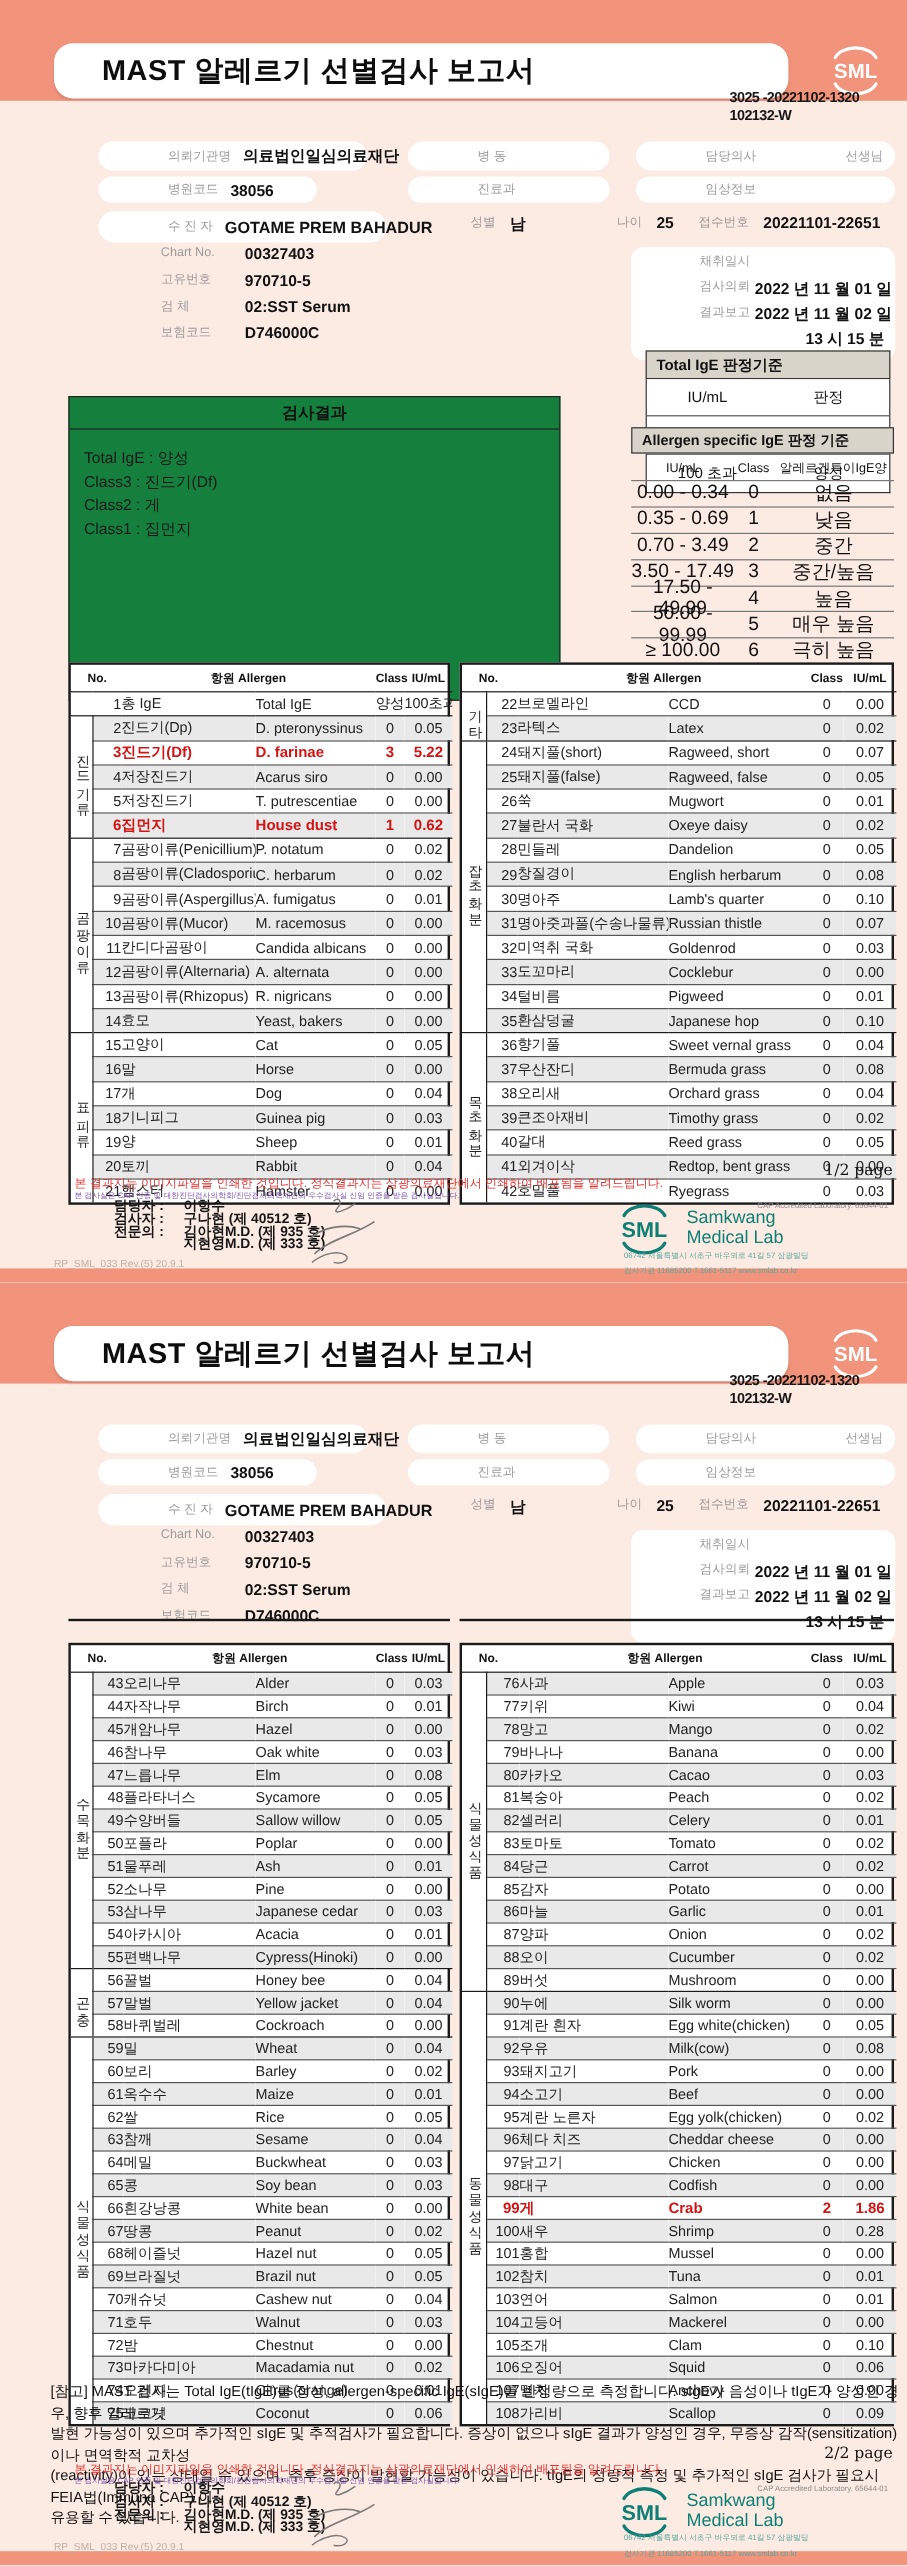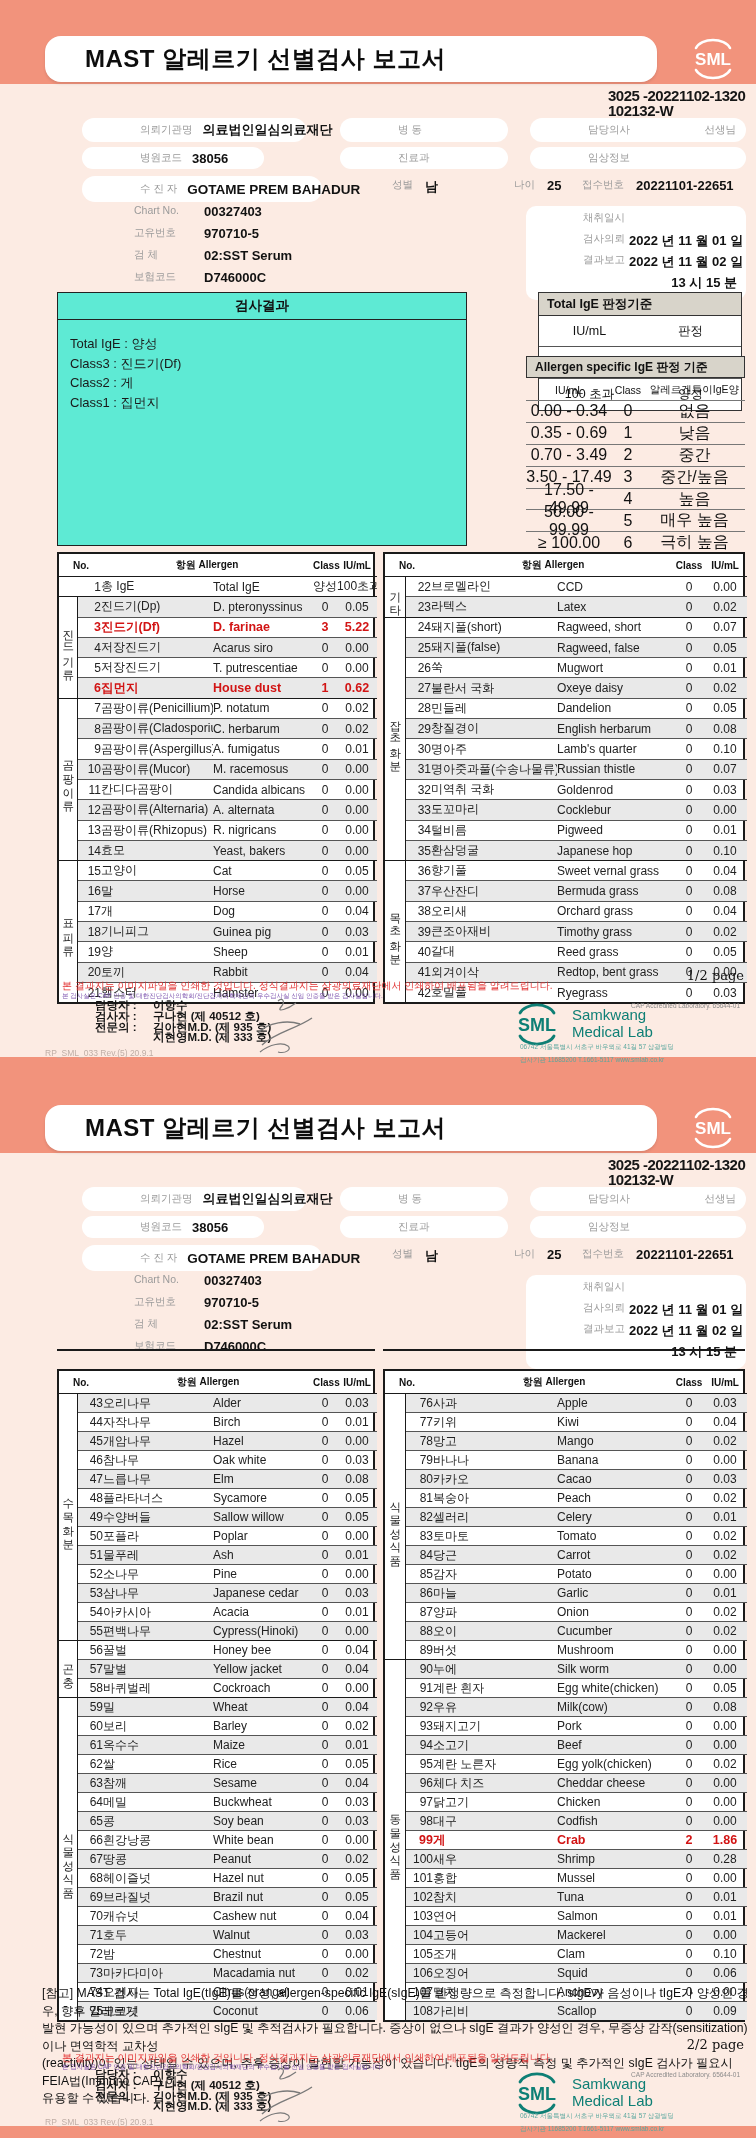--- a/index.html
+++ b/index.html
@@ -6,30 +6,30 @@
   body{width:756px;font-family:"Liberation Sans","DejaVu Sans",sans-serif;color:#111;}
   .page{position:relative;width:756px;height:1069px;background:#fcebe3;overflow:hidden;}
   .band{position:absolute;left:0;right:0;background:#f2937c;}
   .band.top{top:0;height:84px;}
   .band.bot{bottom:0;height:12px;}
   .abs{position:absolute;}
   .title-card{left:45px;top:36px;width:612px;height:46px;background:#fff;border-radius:16px;
     box-shadow:0 2px 3px rgba(0,0,0,.10);display:flex;align-items:center;padding-left:40px;box-sizing:border-box;}
   .title-card h1{margin:0;font-size:24px;letter-spacing:.5px;color:#0d0d0d;}
   .sml-top{right:16px;top:36px;}
-  .serial{left:608px;top:88px;width:146px;font-weight:bold;font-size:15px;line-height:15px;letter-spacing:-.5px;color:#161616;}
+  .serial{left:608px;top:74px;width:146px;font-weight:bold;font-size:12px;line-height:15px;letter-spacing:-.5px;color:#161616;}
   .pill{background:#fff;border-radius:13px;display:flex;align-items:center;padding:0 10px;box-sizing:border-box;height:24px;}
   .lbl{color:#9b9b9b;font-size:10.5px;margin-right:10px;white-space:nowrap;margin-left:48px;}
   .val{color:#111;font-weight:bold;font-size:13px;white-space:nowrap;}
   .crow{display:flex;height:22px;}
   .w66{width:66px;margin-right:4px;}
   .w56{width:56px;margin-right:4px;}
   .datebox{background:#fff;border-radius:10px;padding:5px 9px;box-sizing:border-box;}
   .datebox .crow{height:21px;}
-  .sumbox{background:#5eead4;border:1.5px solid #222;box-sizing:border-box;}
+  .sumbox{background:#15803d;border:1.5px solid #222;box-sizing:border-box;margin-top:38px;}
   .sumbox .shead{height:26px;border-bottom:1.5px solid #222;display:flex;align-items:center;justify-content:center;
     font-weight:bold;font-size:13.5px;}
   .sumbox .slines{padding:14px 12px;font-size:13px;line-height:19.5px;color:#1a1a1a;}
   .crithead{background:#d8d4ca;border:1.5px solid #333;font-weight:bold;font-size:12.5px;height:24px;
     display:flex;align-items:center;padding:0 8px;box-sizing:border-box;}
   .crithead.small{height:22px;font-size:12px;}
   .totbody{border:1.5px solid #333;border-top:none;background:#fff;box-sizing:border-box;}
   .totbody .hr,.totbody .r{display:flex;align-items:center;height:31px;font-size:12.5px;}
   .totbody .hr{height:30px;border-bottom:1px solid #555;}
   .totbody .r+.r{border-top:1px solid #555;}

